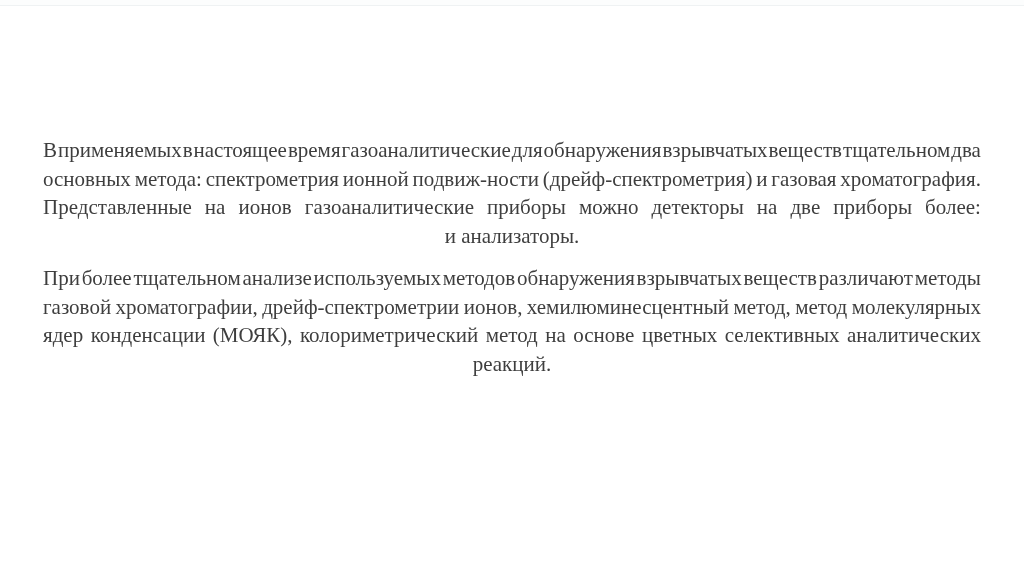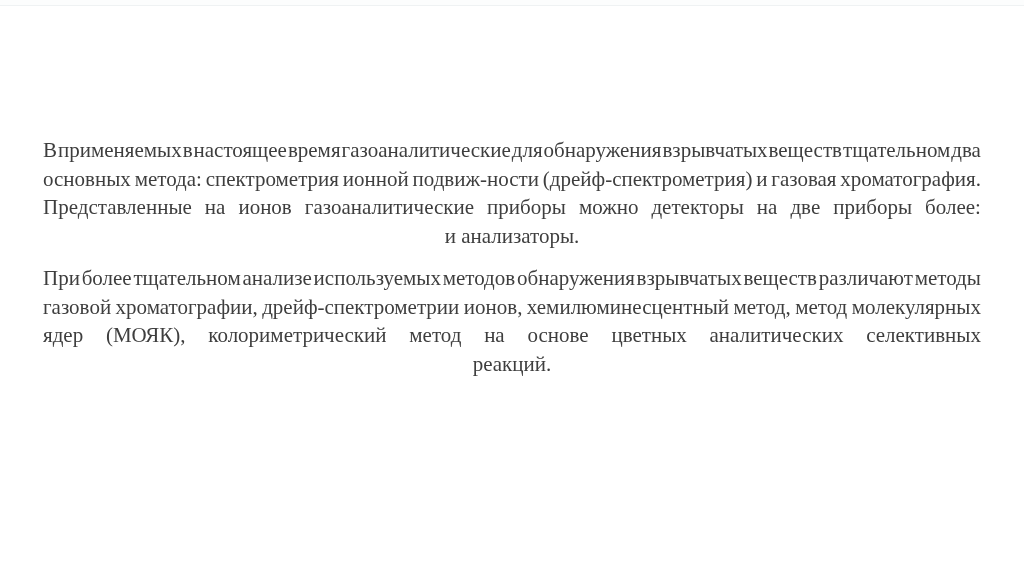--- a/index.html
+++ b/index.html
@@ -114,24 +114,25 @@
         <span class="w">хроматографии,</span>
         <span class="w">дрейф-спектрометрии</span>
         <span class="w">ионов,</span>
         <span class="w">хемилюминесцентный</span>
         <span class="w">метод,</span>
         <span class="w">метод</span>
         <span class="w">молекулярных</span>
       </div>
       <div class="line just">
         <span class="w">ядер</span>
+        <span class="w">конденсации</span>
         <span class="w">(МОЯК),</span>
         <span class="w">колориметрический</span>
         <span class="w">метод</span>
         <span class="w">на</span>
         <span class="w">основе</span>
         <span class="w">цветных</span>
+        <span class="w">селективных</span>
         <span class="w">аналитических</span>
-        <span class="w">селективных</span>
       </div>
       <div class="line last">реакций.</div>
     </div>
 </div>
 
 </body></html>

